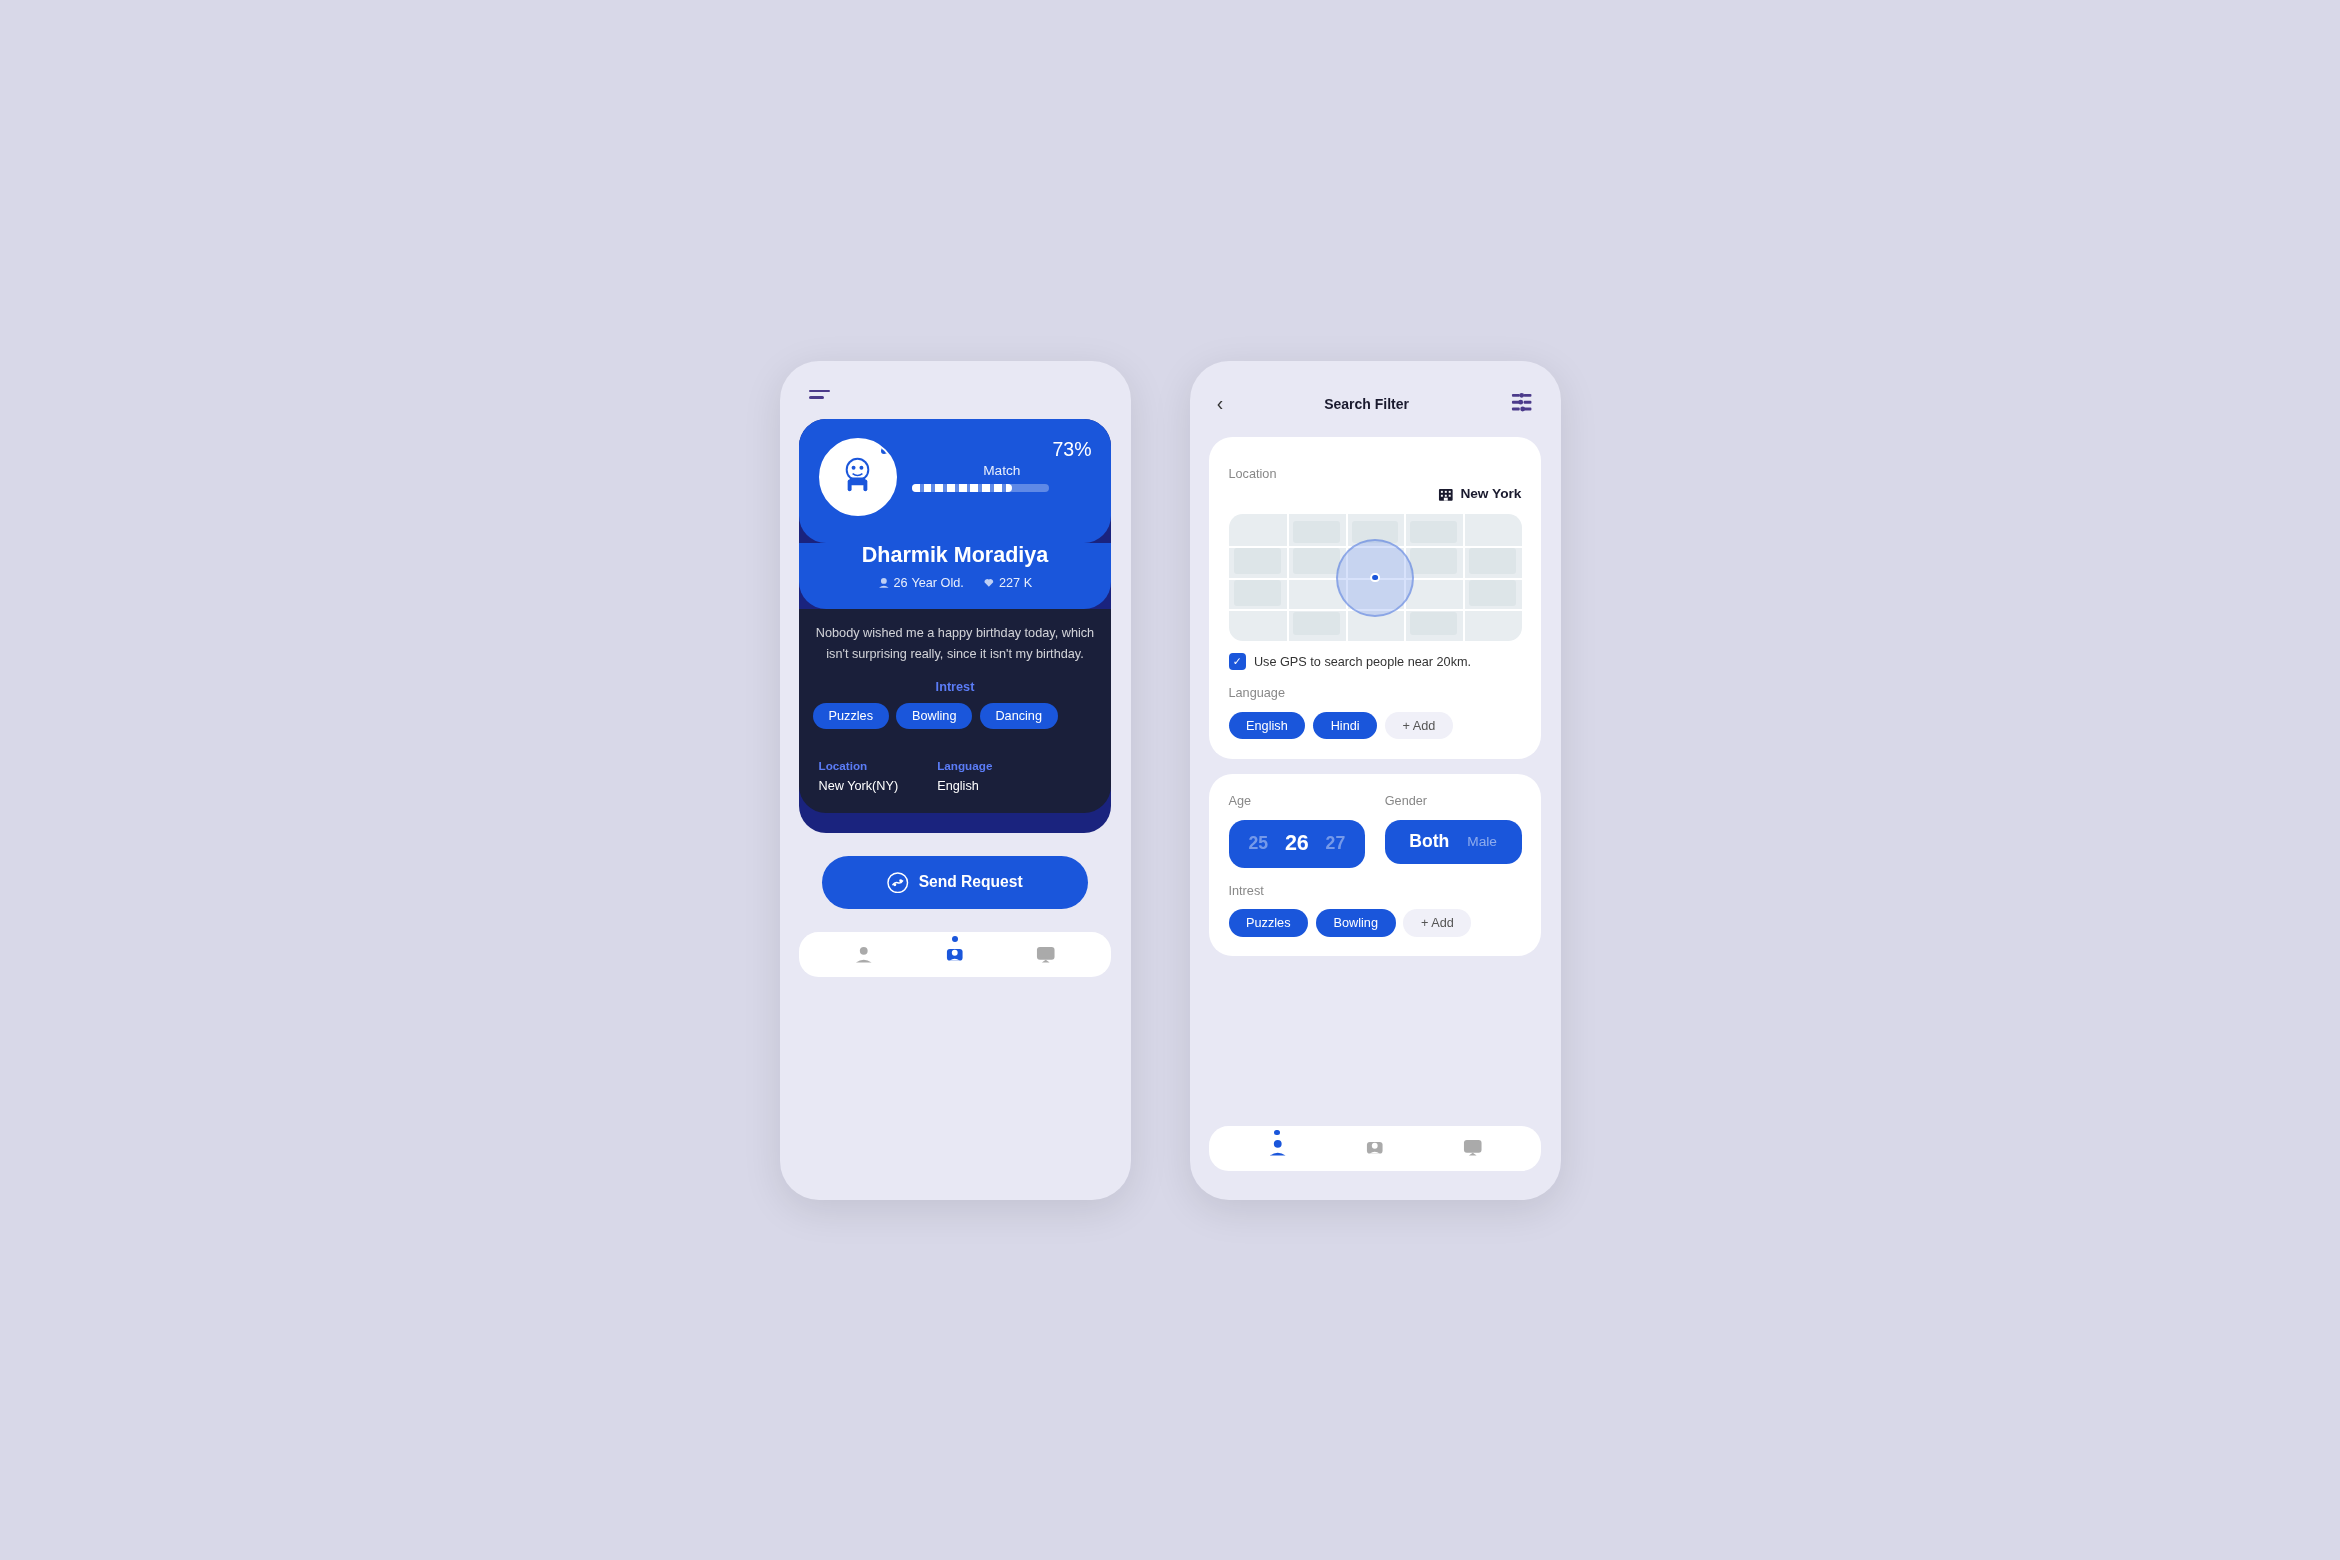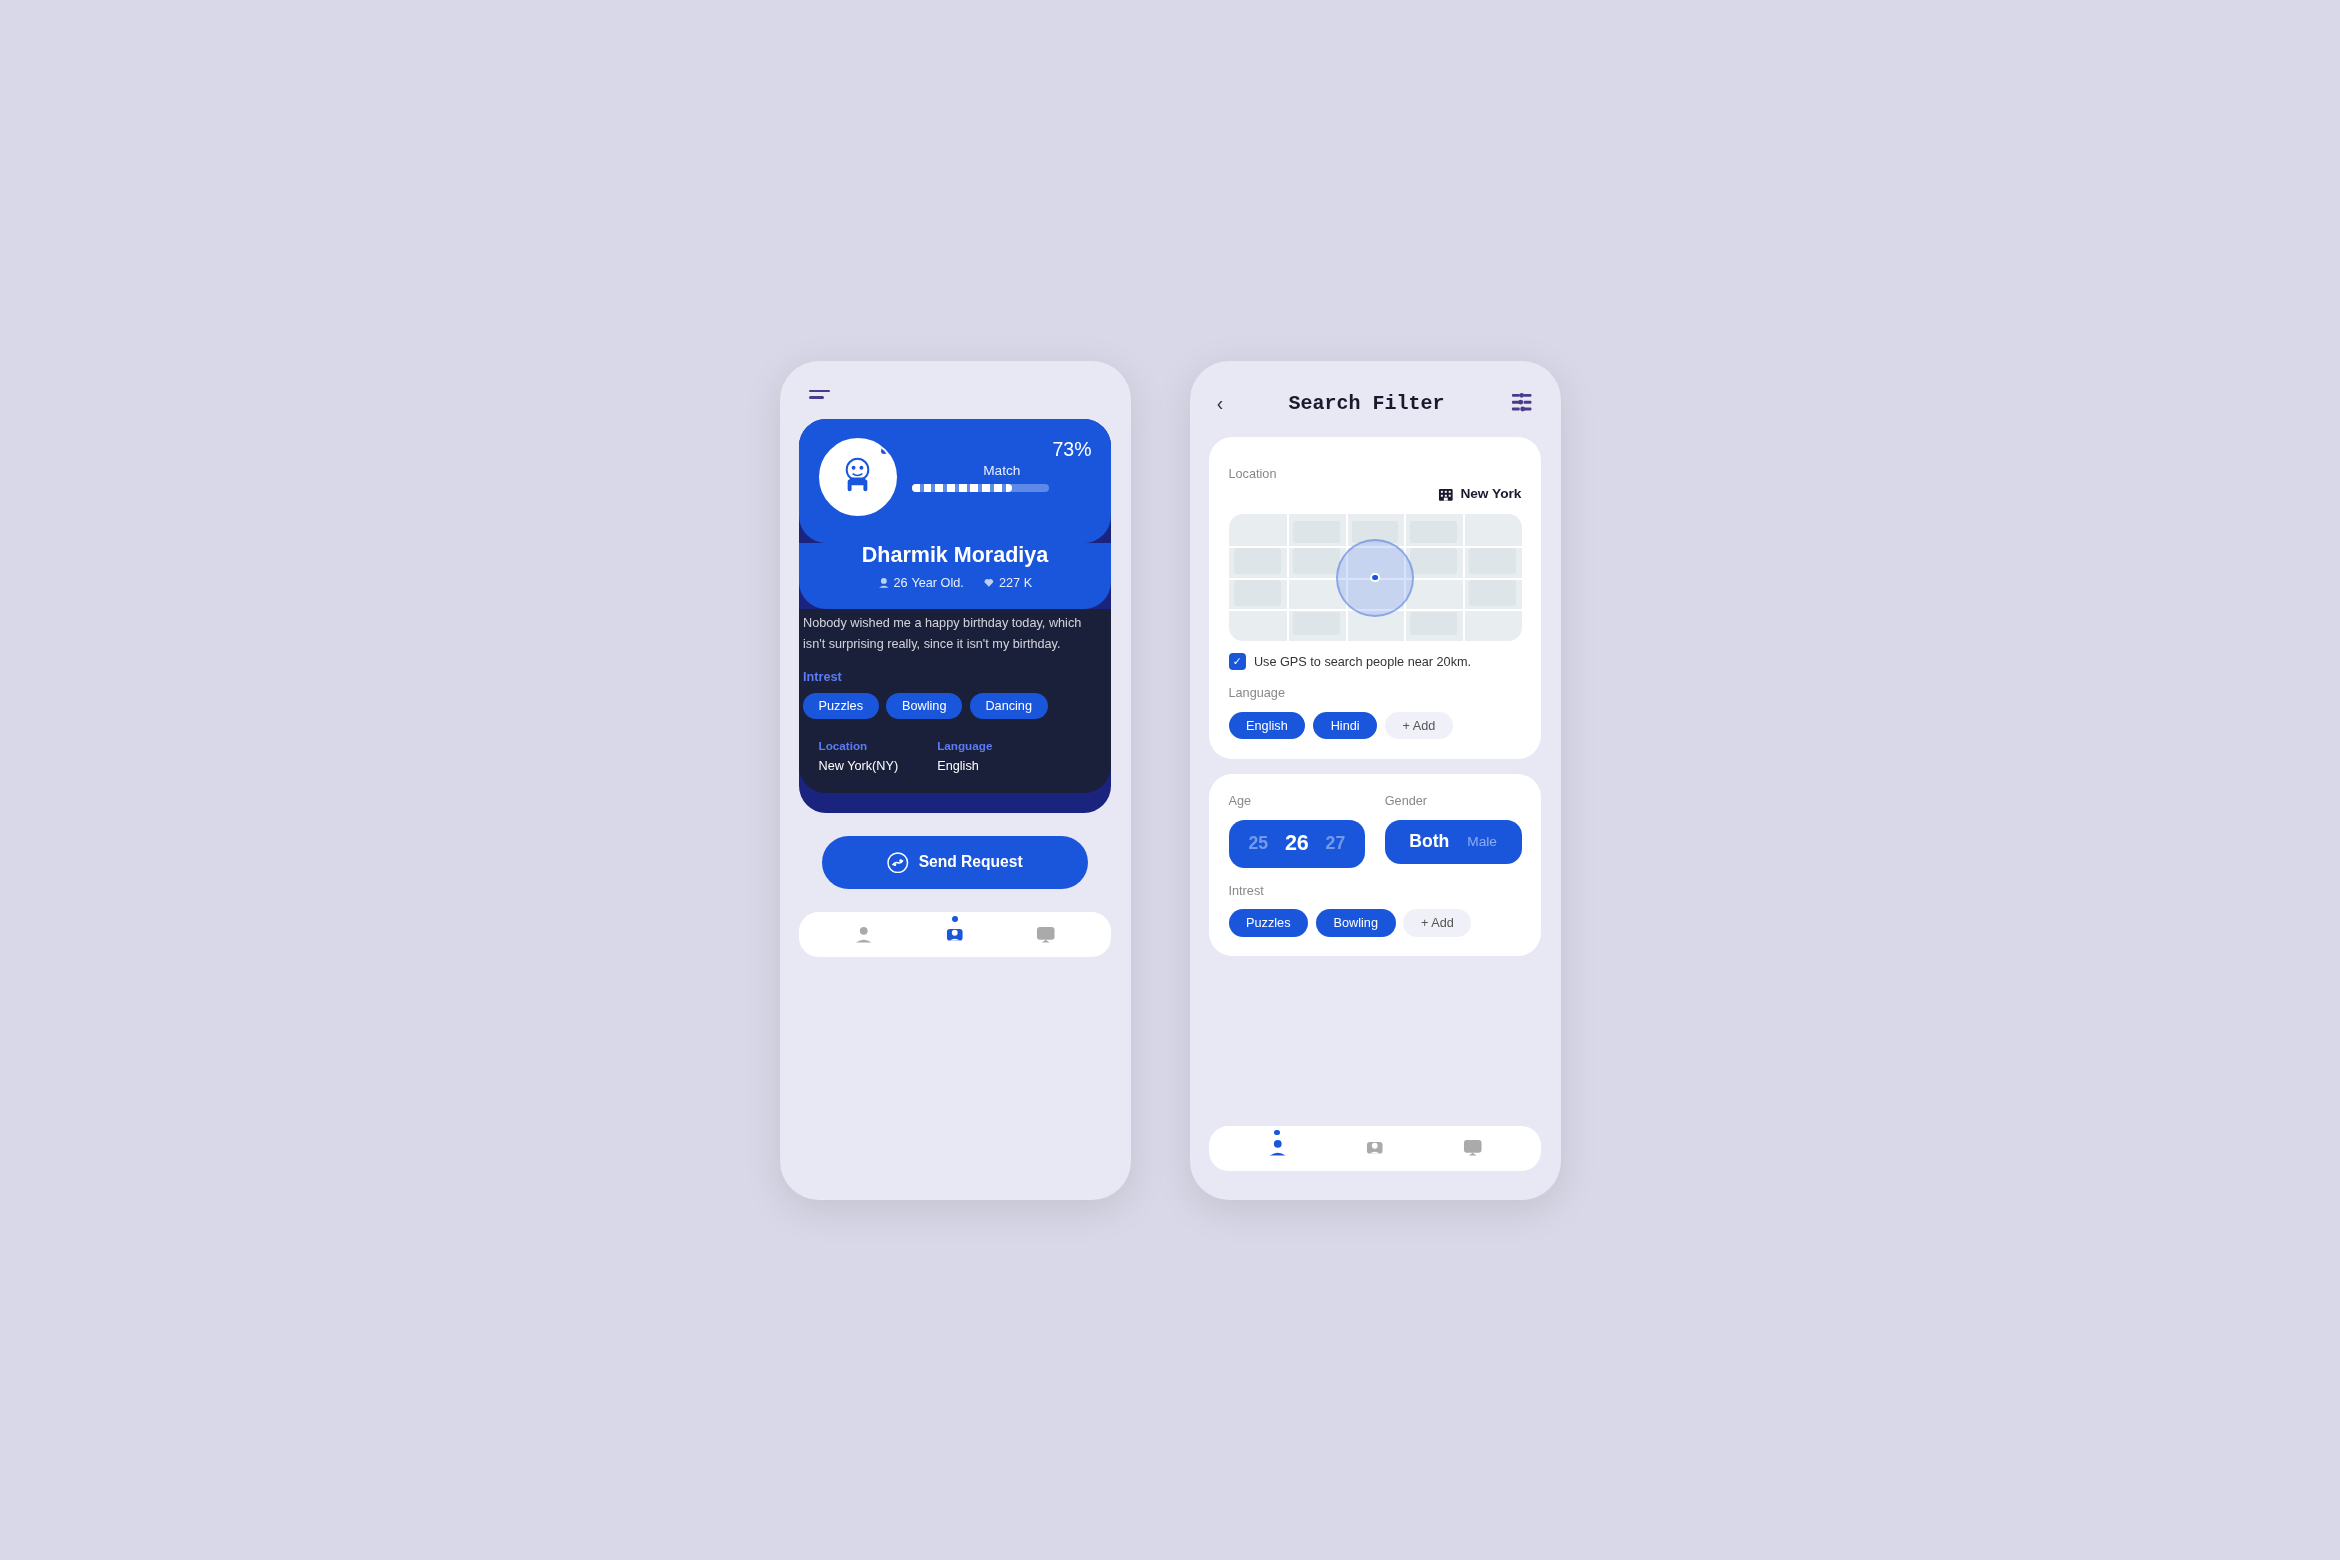--- a/index.html
+++ b/index.html
@@ -150,22 +150,23 @@
       opacity: 0.9;
     }
     .profile-meta span {
       display: flex;
       align-items: center;
       gap: 3.9px;
     }
     .profile-body {
       background: #1a1f3a;
       margin: 0;
-      padding: 4px;
-      color: white;
+      padding: 14px;
+      color: white;
+      text-align: center;
     }
     .profile-bio {
       font-size: 12.7px;
       line-height: 1.6;
       color: rgba(255,255,255,0.8);
       margin-bottom: 15.6px;
     }
     .interest-label {
       color: #5b7cf6;
       font-size: 12.7px;
@@ -266,24 +267,23 @@
       padding: 0 7.8px;
     }
     .back-btn {
       font-size: 19.5px;
       color: #333;
       cursor: pointer;
       background: none;
       border: none;
     }
     .filter-title {
-      font-size: 20px;
+      font-size: 14px;
       font-weight: 700;
       color: #1a1a2e;
-      font-family: Liberation Mono, monospace;
     }
     .filter-settings-icon {
       font-size: 19.5px;
       color: #4b3a8a;
       cursor: pointer;
     }
 
     .filter-card {
       background: white;
       border-radius: 23.4px;

